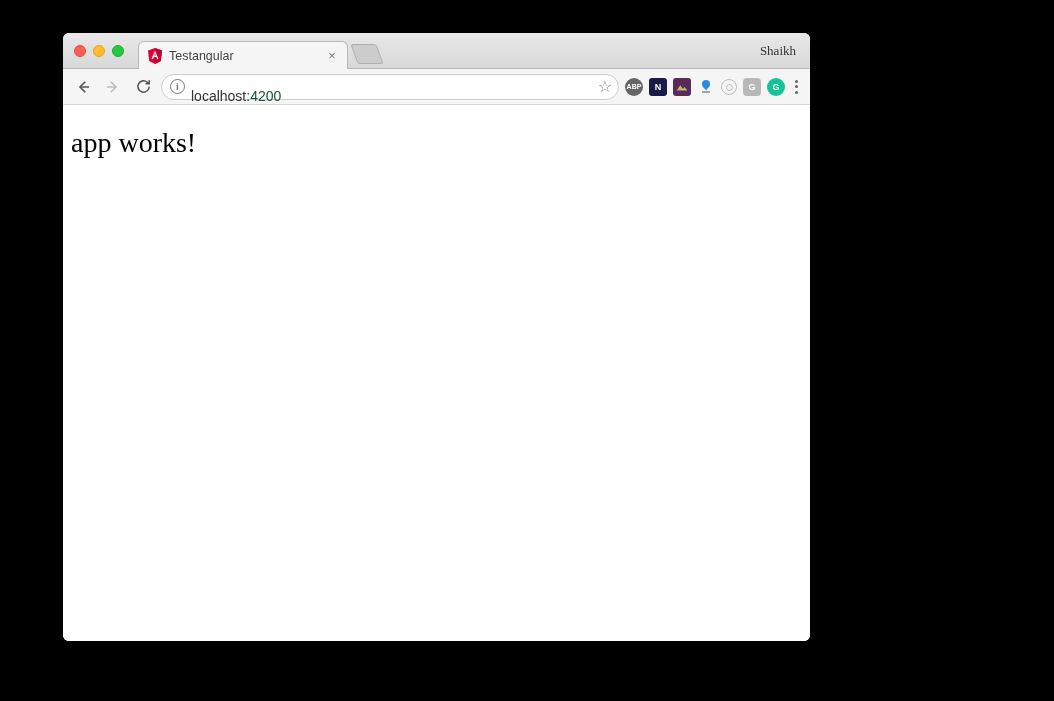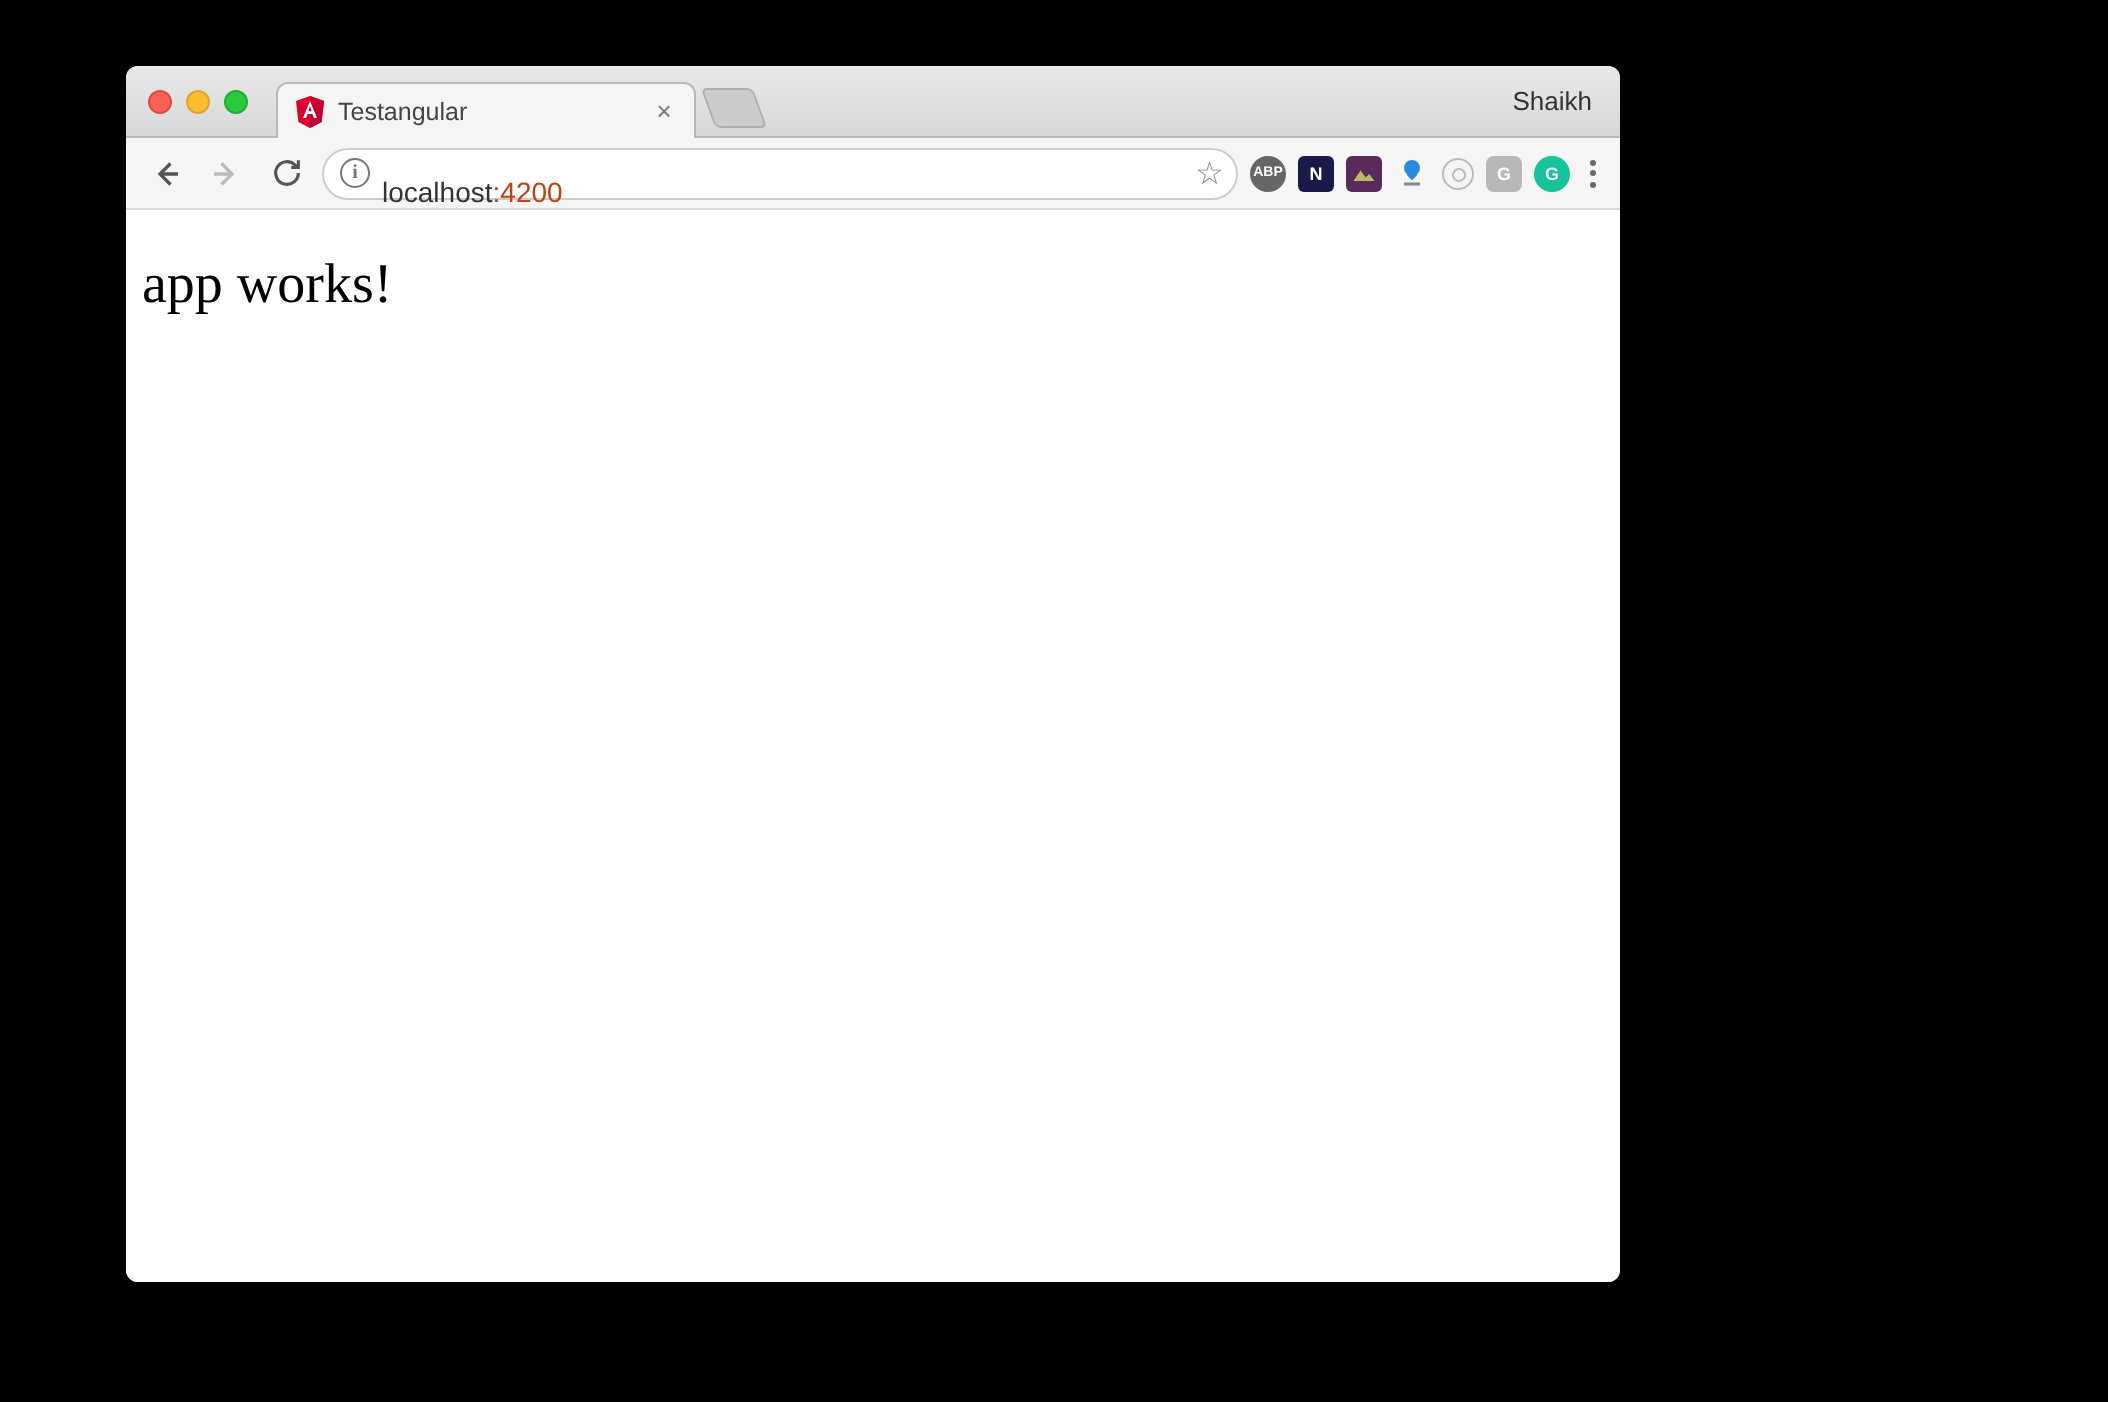--- a/index.html
+++ b/index.html
@@ -95,20 +95,21 @@
       border-radius: 3px;
       margin-left: 6px;
       margin-bottom: 4px;
       transform: skewX(20deg);
     }
     .profile-name {
       margin-left: auto;
       margin-right: 14px;
       font-size: 13px;
       color: #333;
+      font-family: Liberation Serif, serif;
     }
     .toolbar {
       height: 36px;
       background: #f5f5f5;
       border-bottom: 1px solid #d8d8d8;
       display: flex;
       align-items: center;
       padding: 0 8px;
       gap: 6px;
     }
@@ -145,21 +146,21 @@
       color: #777;
       font-family: Georgia, serif;
     }
     .url-text {
       font-size: 14px;
       color: #333;
       display: flex;
       margin-top: 18px;
     }
     .url-host { color: #333; }
-    .url-port { color: #c2410c; }
+    .url-port { color: #14532d; }
     .star-icon {
       margin-left: auto;
       color: #888;
     }
     .ext-icons {
       display: flex;
       align-items: center;
       gap: 6px;
     }
     .ext-icon {

